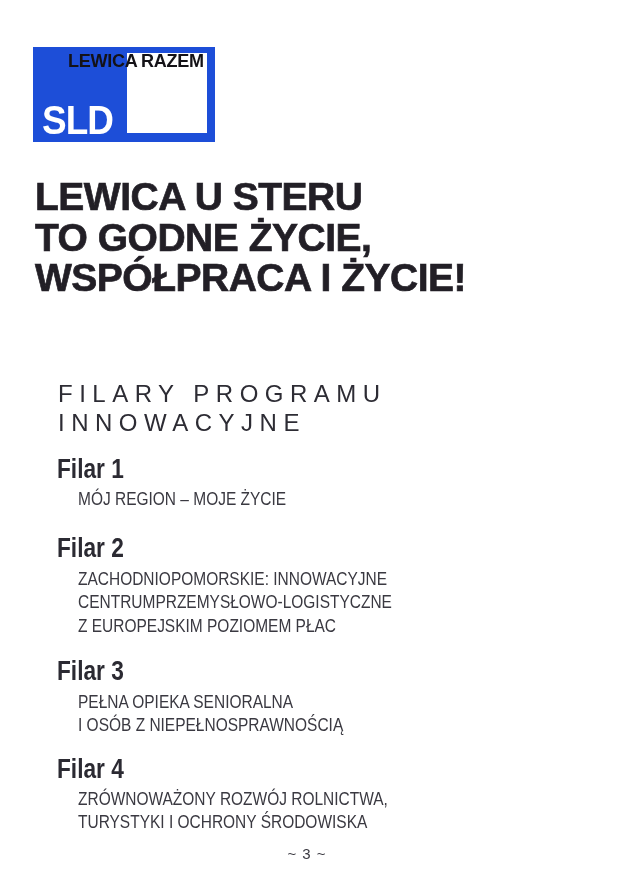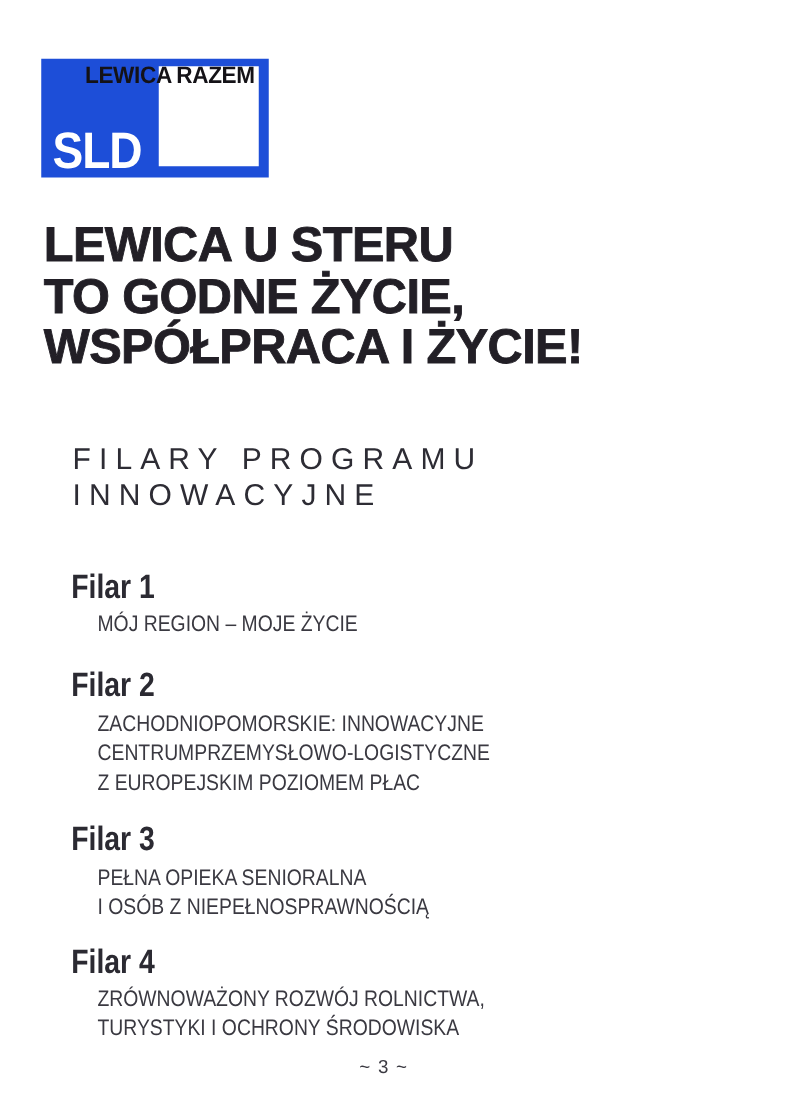--- a/index.html
+++ b/index.html
@@ -37,21 +37,21 @@
   
   .headline{
     position:absolute;left:35px;top:177px;
     font-size:39px;font-weight:700;color:#221f26;
     line-height:40.5px;letter-spacing:-0.5px;
     -webkit-text-stroke:0.7px #221f26;
     white-space:nowrap;
   }
   
   .section-title{
-    position:absolute;left:58px;top:354px;
+    position:absolute;left:58px;top:380px;
     font-size:24px;font-weight:400;color:#2d2c34;
     letter-spacing:6.5px;line-height:28.5px;
     white-space:nowrap;
   }
   
   .pillar-heading{
     position:absolute;left:57px;
     font-size:27px;font-weight:700;color:#2b2a32;
     line-height:1;white-space:nowrap;
     transform:scaleX(0.84);transform-origin:left top;

